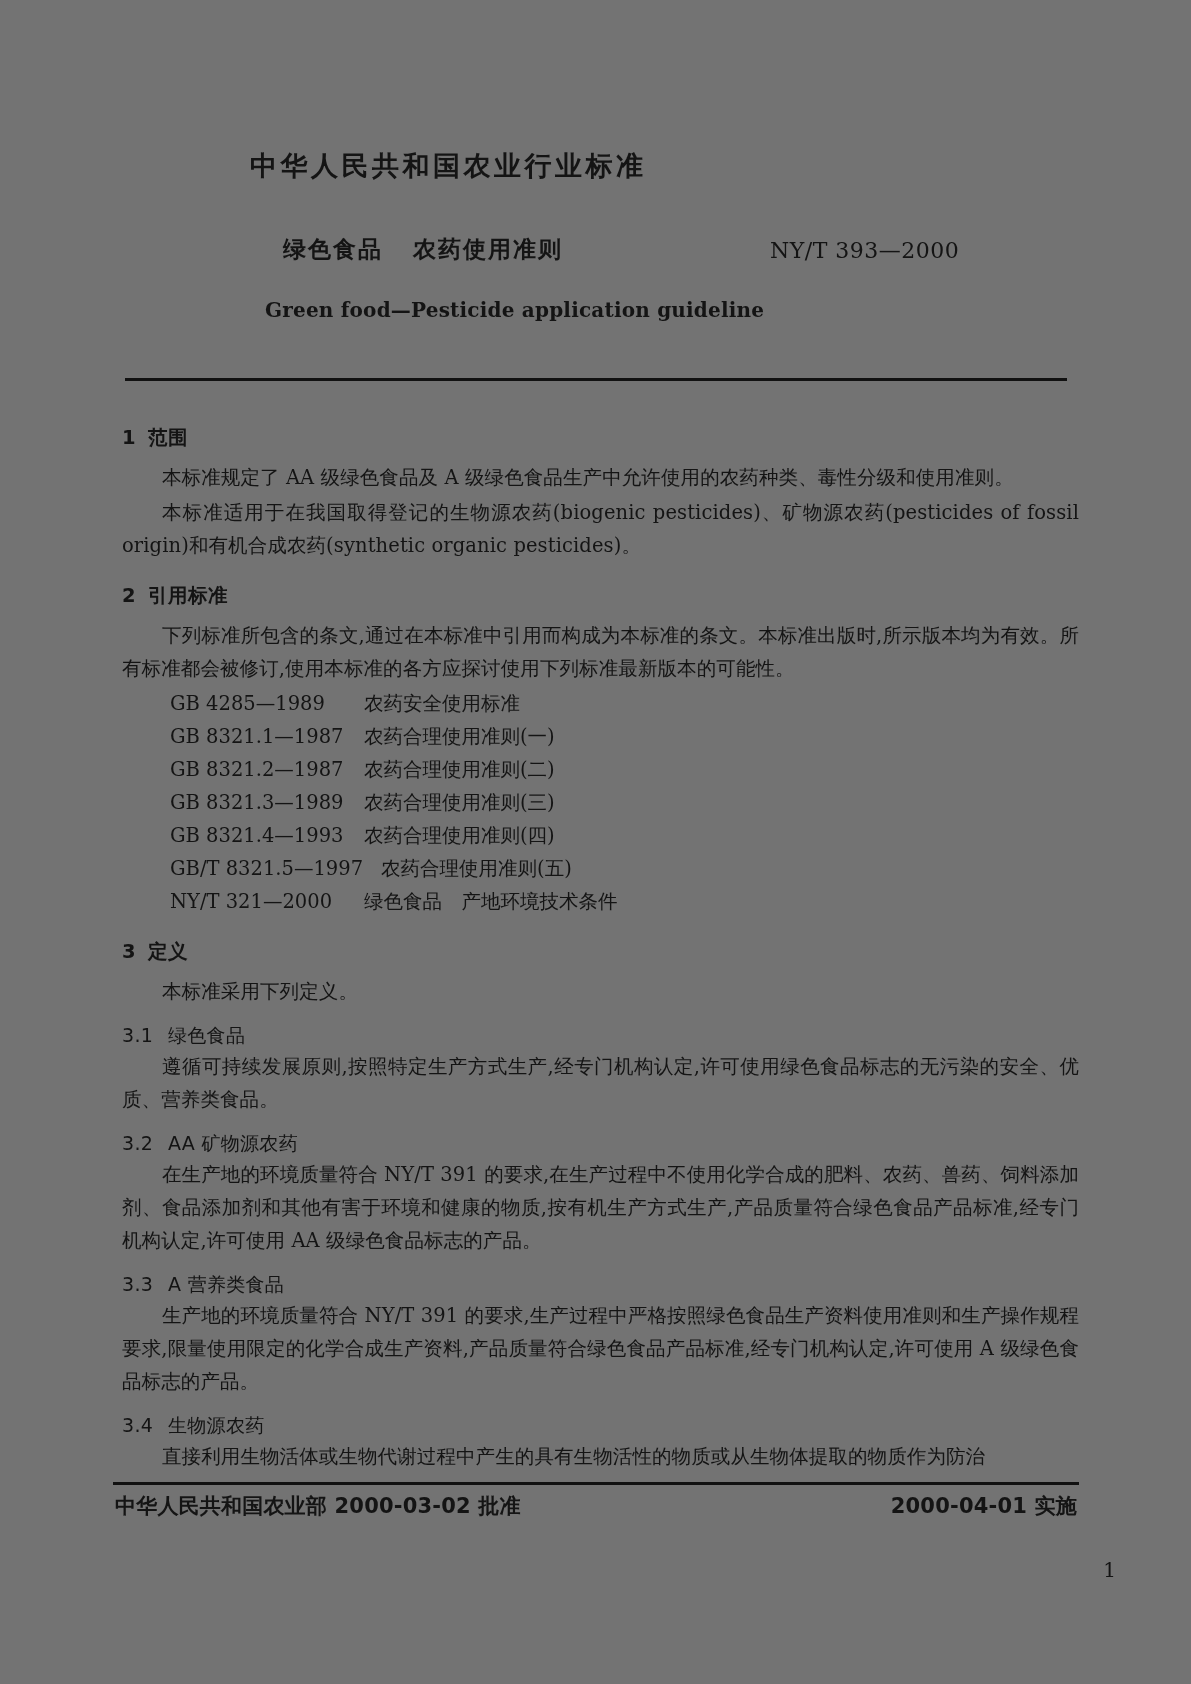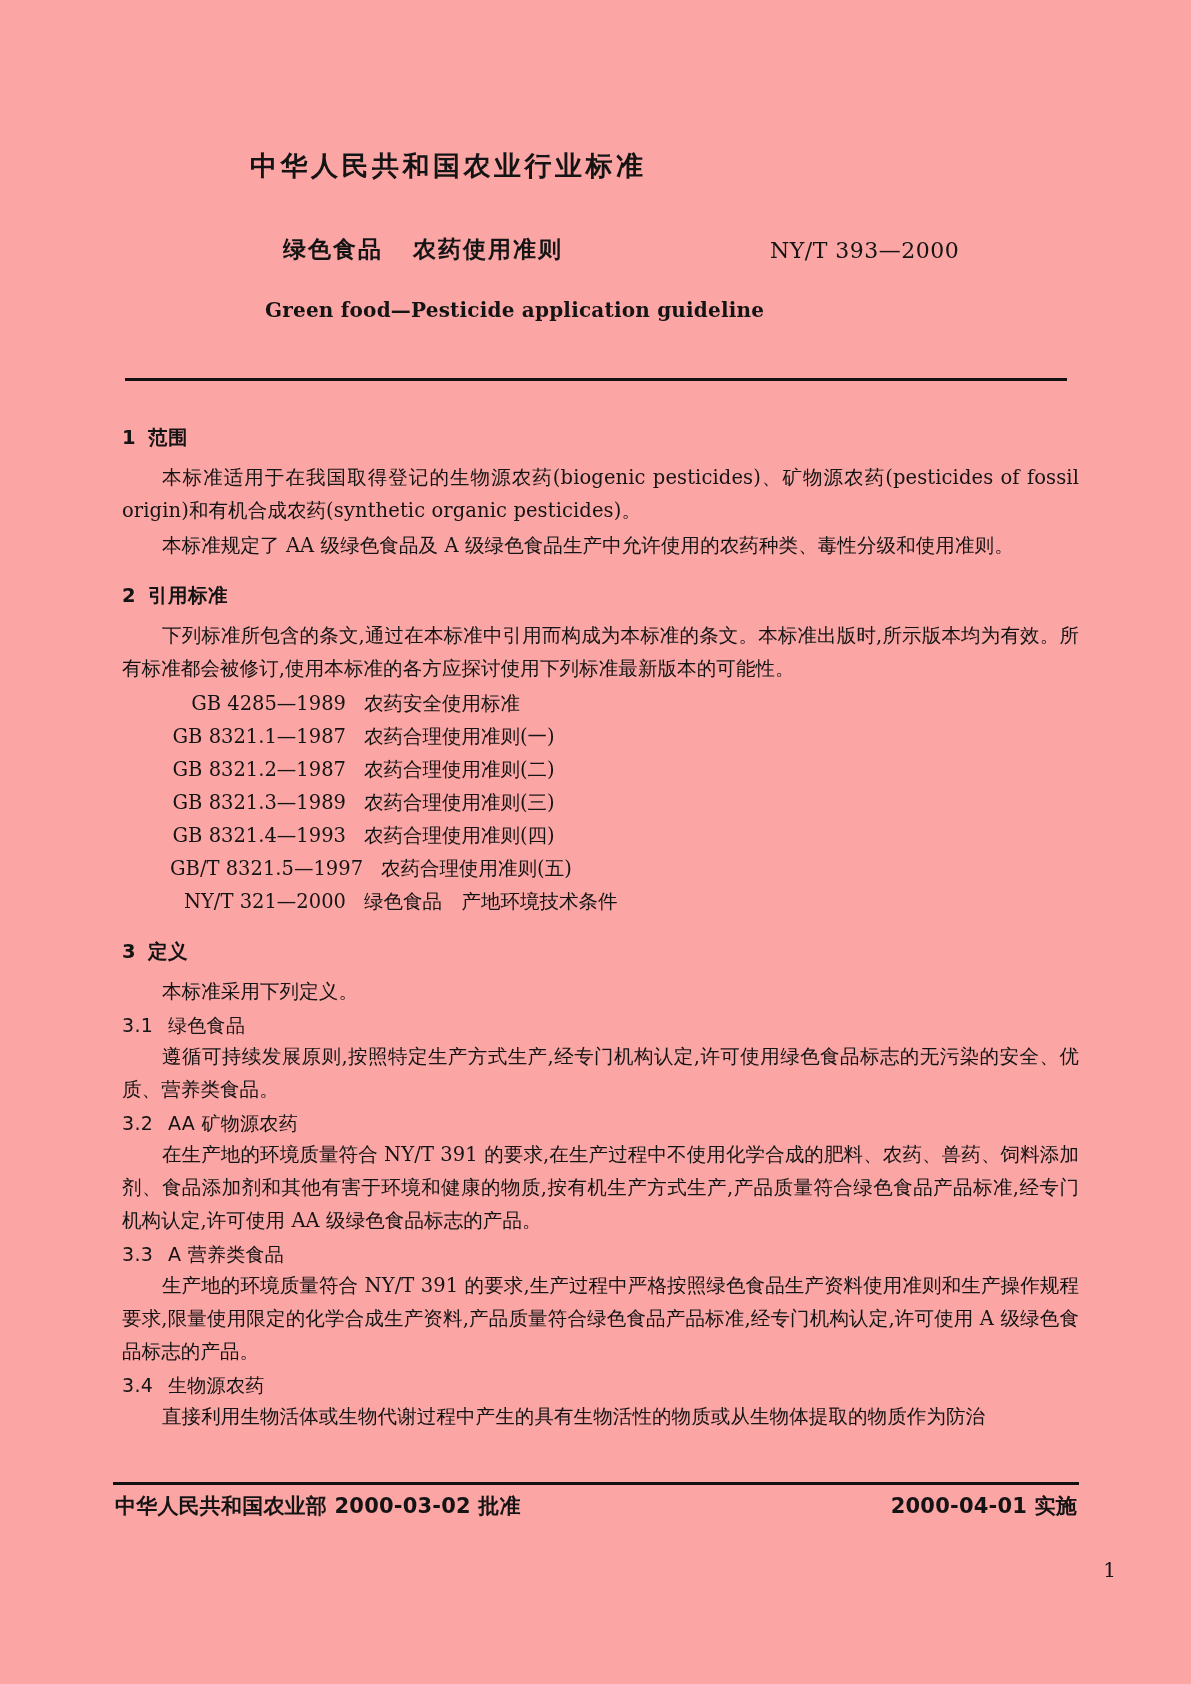--- a/index.html
+++ b/index.html
@@ -9,21 +9,21 @@
   }
   body {
     font-family: "DejaVu Sans", "Liberation Sans", sans-serif;
     color: #111111;
   }
   .page {
     position: relative;
     width: 1191px;
     height: 1684px;
     margin: 0 auto;
-    background: #fca5a5;
+    background: #737373;
     overflow: hidden;
   }
 
   
   .masthead {
     position: absolute;
     left: 0;
     top: 148px;
     width: 100%;
   }
@@ -107,21 +107,21 @@
     letter-spacing: 0.5px;
   }
   .sec-head .num {
     display: inline-block;
     min-width: 26px;
   }
   .sub-head {
     font-family: "DejaVu Sans", "Liberation Sans", sans-serif;
     font-size: 19px;
     color: #141414;
-    margin: 5px 0 1px 9px;
+    margin: 15px 0 1px 9px;
     letter-spacing: 0.3px;
   }
   .sub-head .num {
     display: inline-block;
     min-width: 46px;
   }
   p.para {
     font-family: "DejaVu Serif", "Liberation Serif", serif;
     font-size: 19.5px;
     line-height: 33px;
@@ -141,21 +141,20 @@
     font-family: "DejaVu Serif", "Liberation Serif", serif;
     font-size: 19.5px;
     line-height: 33px;
     margin-left: 57px;
     color: #141414;
     white-space: nowrap;
   }
   ul.ref-list li .code {
     display: inline-block;
     min-width: 176px;
-    text-align: right;
   }
   ul.ref-list li .gap2 {
     display: inline-block;
     width: 18px;
   }
 
   
   .footer {
     position: absolute;
     left: 113px;
@@ -210,22 +209,22 @@
     <div class="doc-subtitle">Green food—Pesticide application guideline</div>
   </div>
 
   <div class="rule-top"></div>
 
   <div class="body-area">
 
     <div class="sec-head">
       <span class="num">1</span><span>范围</span>
     </div>
+    <p class="para">本标准规定了 AA 级绿色食品及 A 级绿色食品生产中允许使用的农药种类、毒性分级和使用准则。</p>
     <p class="para">本标准适用于在我国取得登记的生物源农药(biogenic pesticides)、矿物源农药(pesticides of fossil origin)和有机合成农药(synthetic organic pesticides)。</p>
-    <p class="para">本标准规定了 AA 级绿色食品及 A 级绿色食品生产中允许使用的农药种类、毒性分级和使用准则。</p>
 
     <div class="sec-head">
       <span class="num">2</span><span>引用标准</span>
     </div>
     <p class="para">下列标准所包含的条文,通过在本标准中引用而构成为本标准的条文。本标准出版时,所示版本均为有效。所有标准都会被修订,使用本标准的各方应探讨使用下列标准最新版本的可能性。</p>
 
     <ul class="ref-list">
       <li><span class="code">GB 4285—1989</span><span class="gap2"></span><span>农药安全使用标准</span></li>
       <li><span class="code">GB 8321.1—1987</span><span class="gap2"></span><span>农药合理使用准则(一)</span></li>
       <li><span class="code">GB 8321.2—1987</span><span class="gap2"></span><span>农药合理使用准则(二)</span></li>

